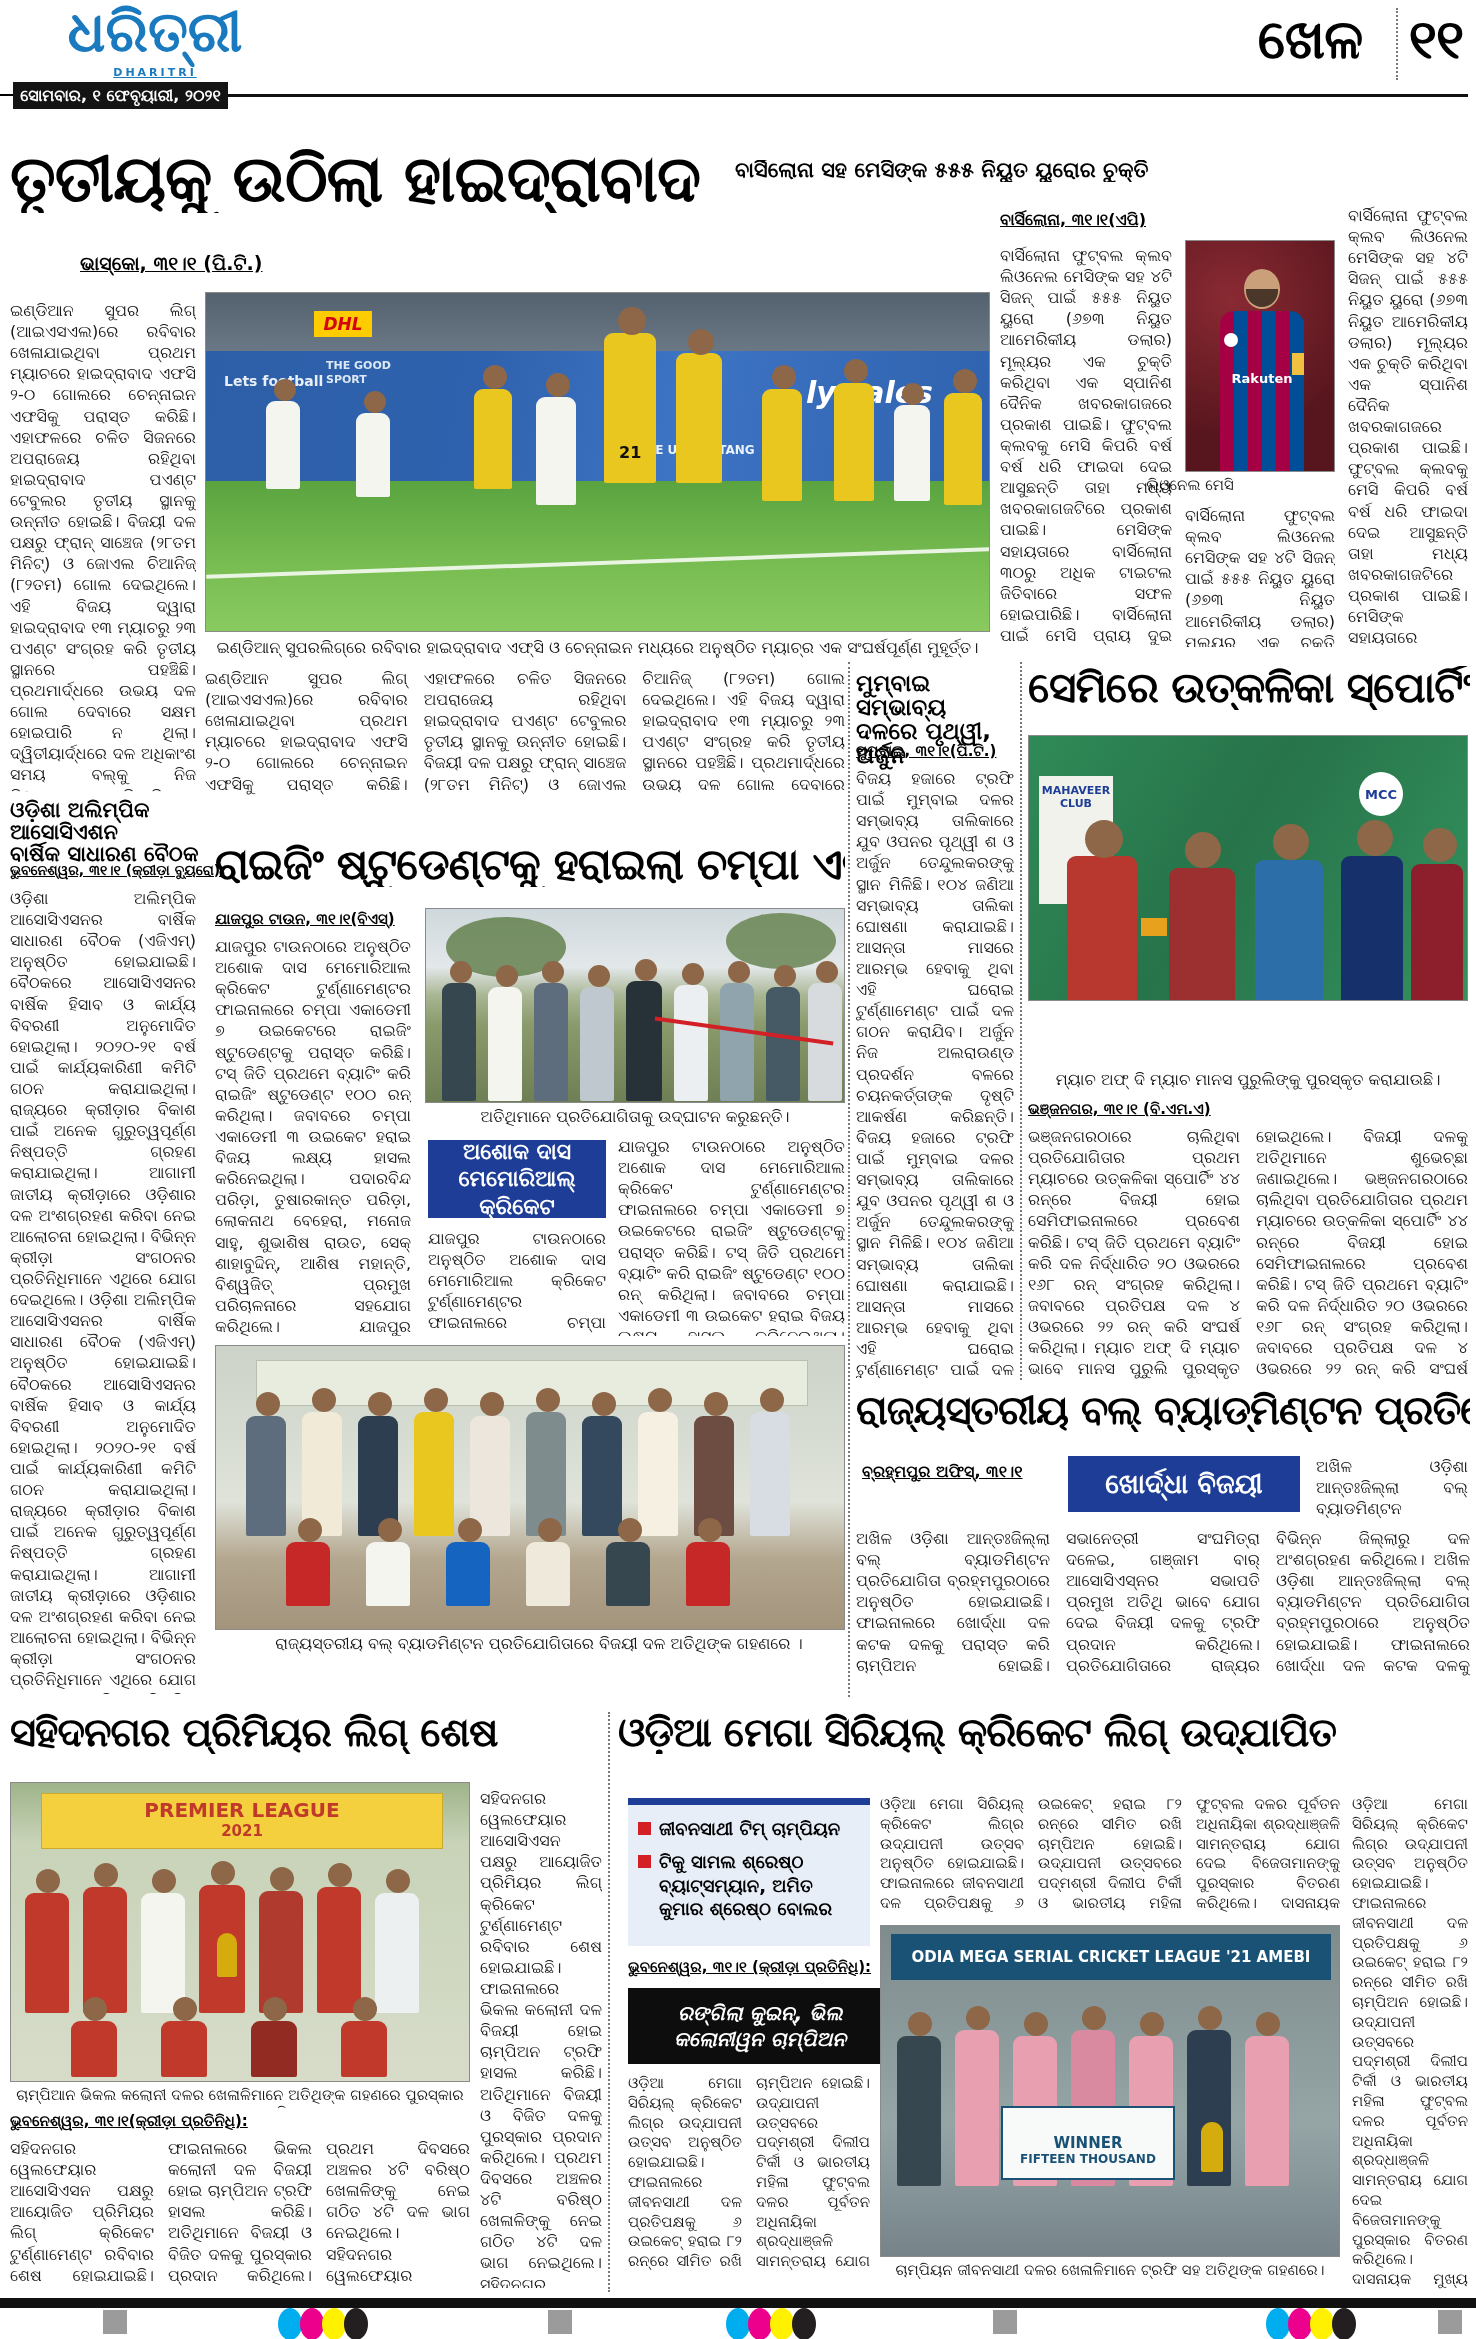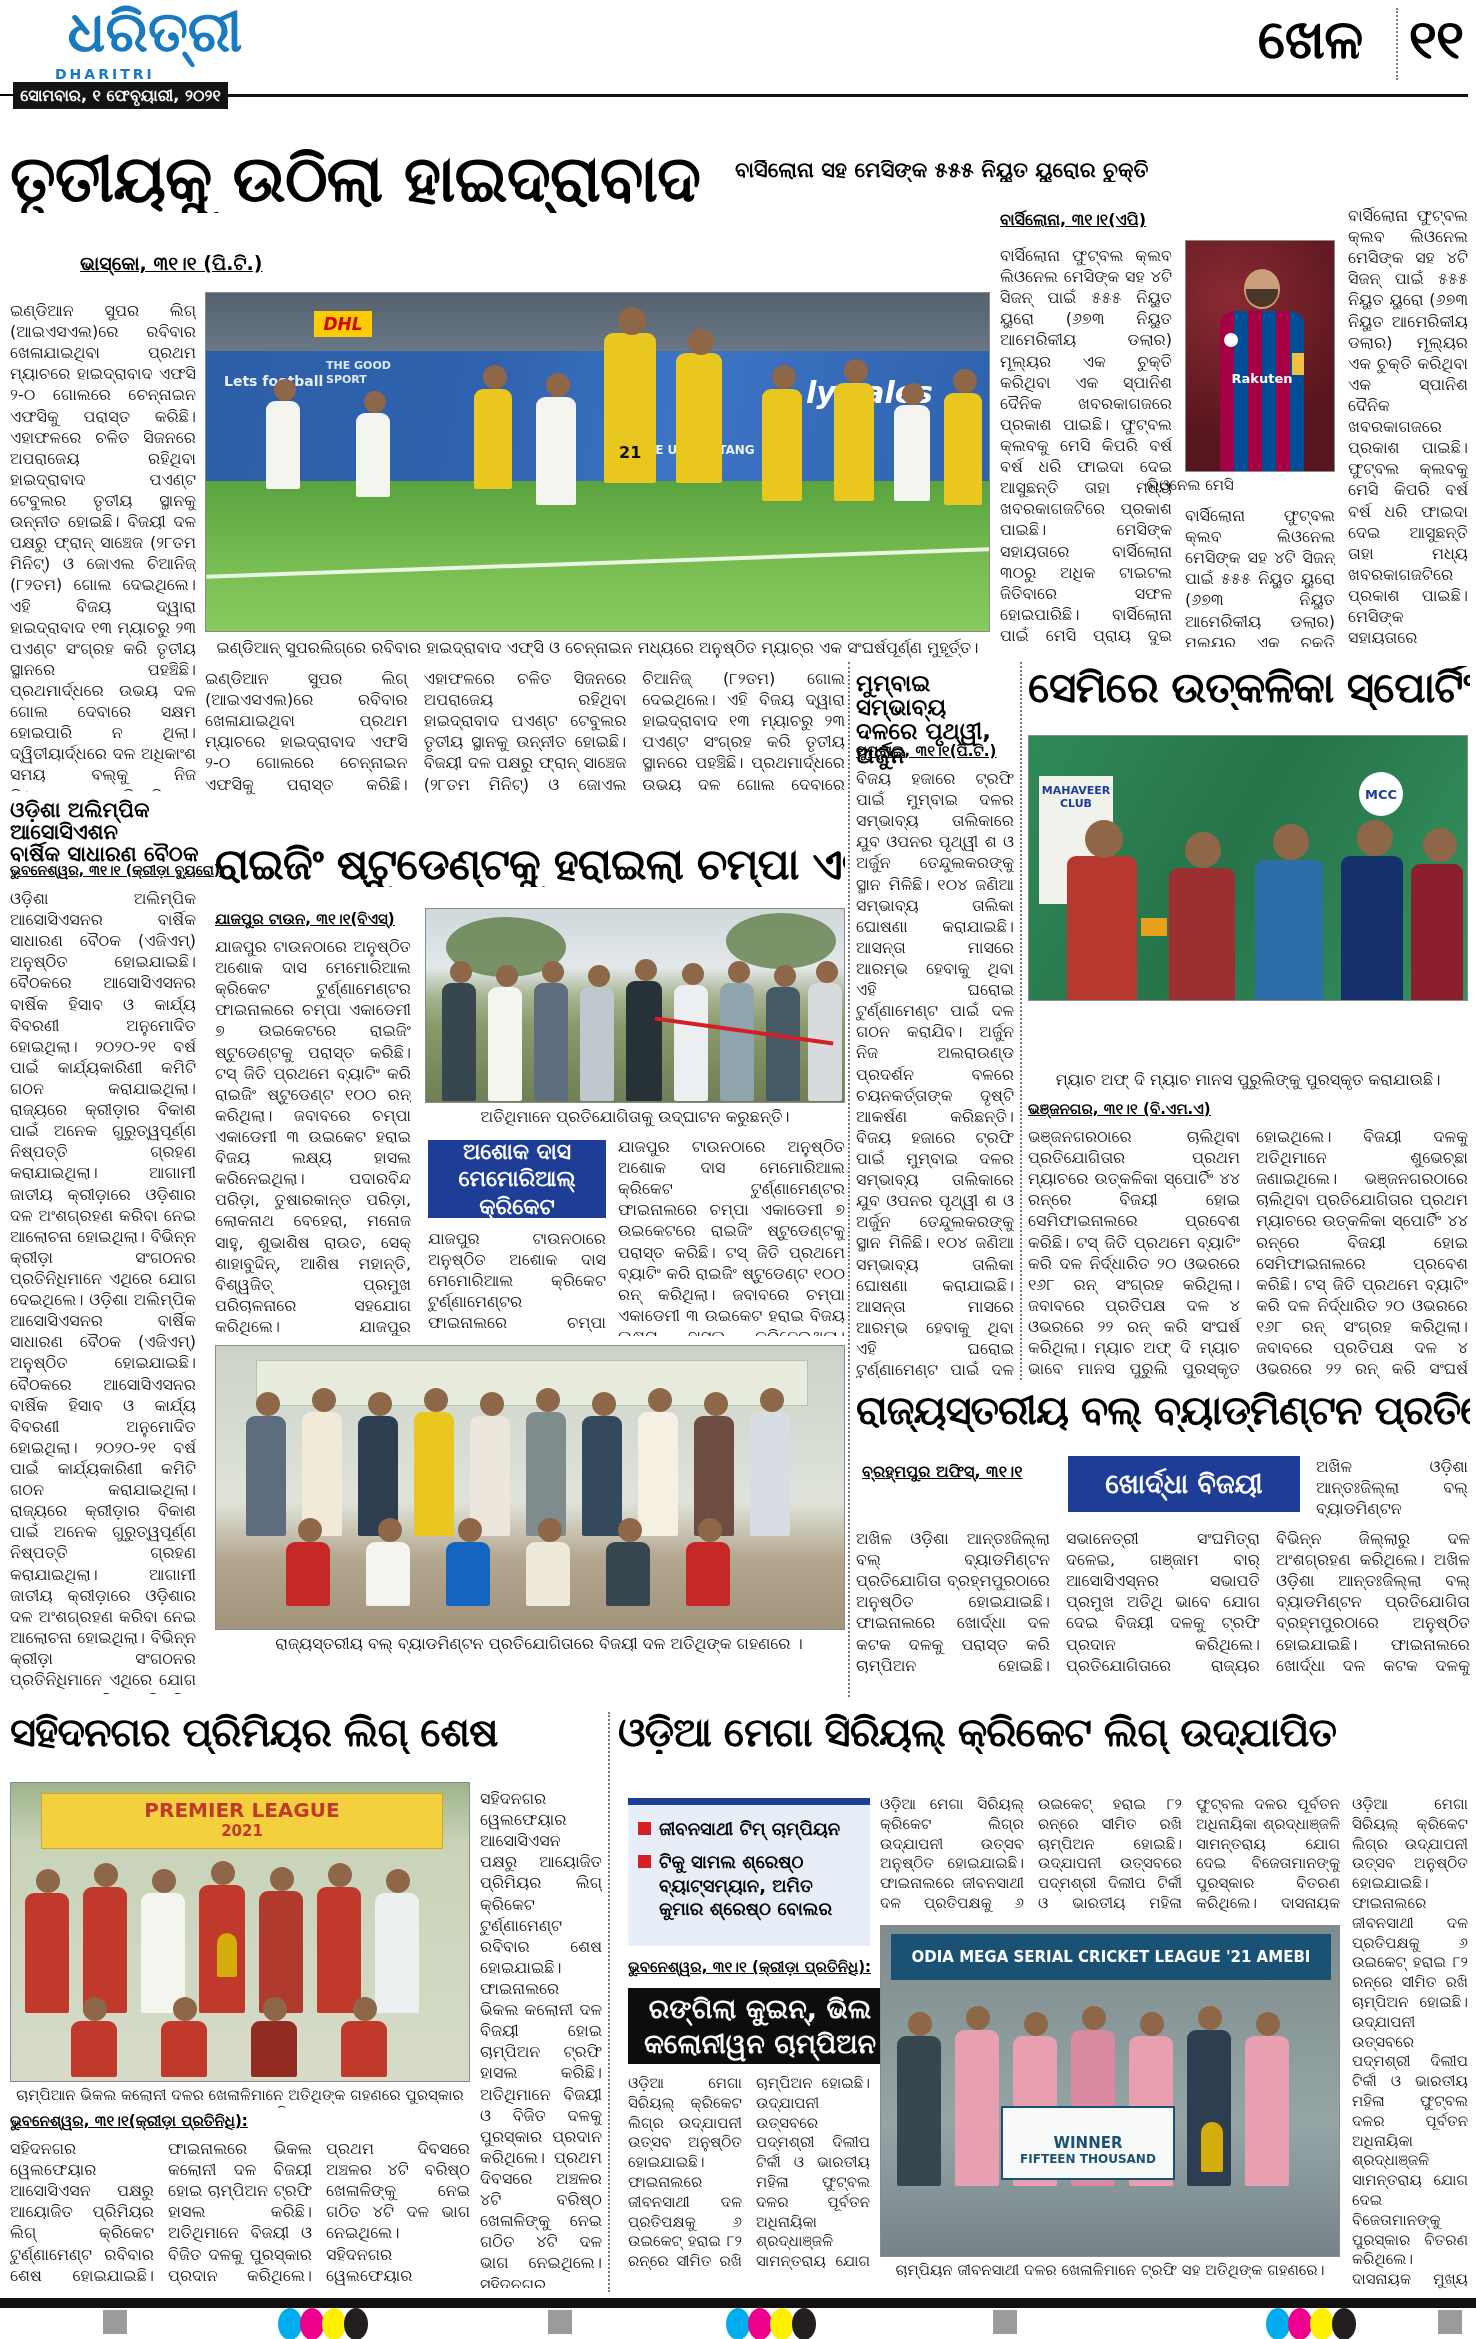--- a/index.html
+++ b/index.html
@@ -26,21 +26,21 @@
   .cmyk i{width:24px;height:32px;border-radius:50%;margin-right:-2px;}
   .c{background:#00adee;} .m{background:#ec008c;} .y{background:#fff100;} .k{background:#231f20;}
   .regsq{position:absolute;width:24px;height:24px;background:#9b9b9b;}
 </style>
 </head>
 <body>
 
 <div class="page">
 
   <div class="abs" style="left:55px;top:4px;width:200px;height:70px;color:#1a7ac0;font-weight:bold;font-size:56px;line-height:1;text-align:center;">ଧରିତ୍ରୀ</div>
-  <div class="abs" style="left:55px;top:66px;width:200px;color:#1a7ac0;font-weight:bold;font-size:14px;letter-spacing:3px;">DHARITRI</div>
+  <div class="abs" style="left:55px;top:66px;width:200px;color:#1a7ac0;font-weight:bold;font-size:11px;letter-spacing:3px;text-align:center;text-decoration:underline;">DHARITRI</div>
   <div class="abs" style="left:0;top:94px;width:14px;height:2px;background:#000;"></div>
   <div class="abs" style="left:13px;top:82px;width:215px;height:27px;background:#141414;color:#fff;font-weight:bold;font-size:16px;display:flex;align-items:center;justify-content:center;">ସୋମବାର, ୧ ଫେବୃୟାରୀ, ୨୦୨୧</div>
   <div class="abs" style="left:228px;top:94px;width:1240px;height:3px;background:#111;"></div>
   <div class="abs hl" style="left:1235px;top:12px;width:150px;font-size:54px;text-align:center;">ଖେଳ</div>
   <div class="vdot" style="left:1396px;top:8px;height:72px;"></div>
   <div class="abs hl" style="left:1404px;top:12px;width:64px;font-size:54px;text-align:center;">୧୧</div>
 
   <div class="abs hl" style="left:10px;top:146px;width:725px;font-size:64px;white-space:nowrap;overflow:hidden;">ତୃତୀୟକୁ ଉଠିଲା ହାଇଦ୍ରାବାଦ</div>
   <div class="abs dl" style="left:80px;top:252px;font-size:19px;">ଭାସ୍କୋ, ୩୧।୧ (ପି.ଟି.)</div>
 
@@ -262,21 +262,21 @@
     <div class="bullet">
         <span class="bsq"></span>
         <span>ଜୀବନସାଥୀ ଟିମ୍ ଚାମ୍ପିୟନ</span>
       </div>
     <div class="bullet">
         <span class="bsq"></span>
         <span>ଟିକୁ ସାମଲ ଶ୍ରେଷ୍ଠ ବ୍ୟାଟ୍ସମ୍ୟାନ, ଅମିତ କୁମାର ଶ୍ରେଷ୍ଠ ବୋଲର</span>
       </div>
   </div>
   <div class="abs dl" style="left:628px;top:1958px;font-size:15px;">ଭୁବନେଶ୍ୱର, ୩୧।୧ (କ୍ରୀଡ଼ା ପ୍ରତିନିଧି):</div>
-  <div class="blackbox" style="left:628px;top:1988px;width:264px;height:76px;font-size:27px;">
+  <div class="blackbox" style="left:628px;top:1988px;width:264px;height:76px;font-size:20px;font-style:italic;">
     <div>
         <div>ରଙ୍ଗିଲା କୁଇନ୍, ଭିଲ</div>
     <div>କଲୋନୀୱନ ଚାମ୍ପିଅନ</div>
       </div>
   </div>
   <div class="txt abs" style="left:628px;top:2074px;width:242px;height:216px;column-count:2;column-gap:14px;font-size:15px;">ଓଡ଼ିଆ ମେଗା ସିରିୟଲ୍ କ୍ରିକେଟ ଲିଗ୍‌ର ଉଦ୍‌ଯାପନୀ ଉତ୍ସବ ଅନୁଷ୍ଠିତ ହୋଇଯାଇଛି। ଫାଇନାଲରେ ଜୀବନସାଥୀ ଦଳ ପ୍ରତିପକ୍ଷକୁ ୬ ଉଇକେଟ୍ ହରାଇ ୮୨ ରନ୍‌ରେ ସୀମିତ ରଖି ଚାମ୍ପିଅନ ହୋଇଛି। ଉଦ୍‌ଯାପନୀ ଉତ୍ସବରେ ପଦ୍ମଶ୍ରୀ ଦିଲୀପ ଟିର୍କୀ ଓ ଭାରତୀୟ ମହିଳା ଫୁଟ୍‌ବଲ ଦଳର ପୂର୍ବତନ ଅଧିନାୟିକା ଶ୍ରଦ୍ଧାଞ୍ଜଳି ସାମନ୍ତରାୟ ଯୋଗ ଦେଇ ବିଜେତାମାନଙ୍କୁ ପୁରସ୍କାର ବିତରଣ କରିଥିଲେ। ଦାସନାୟକ ମୁଖ୍ୟ ଅତିଥି ଭାବେ ଯୋଗ ଦେଇ ପୁରସ୍କାର ବିତରଣ କରିଥିଲେ। ଓଡ଼ିଆ ମେଗା ସିରିୟଲ୍ କ୍ରିକେଟ ଲିଗ୍‌ର ଉଦ୍‌ଯାପନୀ ଉତ୍ସବ ଅନୁଷ୍ଠିତ ହୋଇଯାଇଛି। ଫାଇନାଲରେ ଜୀବନସାଥୀ ଦଳ ପ୍ରତିପକ୍ଷକୁ ୬ ଉଇକେଟ୍ ହରାଇ ୮୨ ରନ୍‌ରେ ସୀମିତ ରଖି ଚାମ୍ପିଅନ ହୋଇଛି। ଉଦ୍‌ଯାପନୀ ଉତ୍ସବରେ ପଦ୍ମଶ୍ରୀ ଦିଲୀପ ଟିର୍କୀ ଓ ଭାରତୀୟ ମହିଳା ଫୁଟ୍‌ବଲ ଦଳର ପୂର୍ବତନ ଅଧିନାୟିକା ଶ୍ରଦ୍ଧାଞ୍ଜଳି ସାମନ୍ତରାୟ ଯୋଗ ଦେଇ ବିଜେତାମାନଙ୍କୁ ପୁରସ୍କାର ବିତରଣ କରିଥିଲେ। ଦାସନାୟକ ମୁଖ୍ୟ ଅତିଥି ଭାବେ ଯୋଗ ଦେଇ ପୁରସ୍କାର ବିତରଣ କରିଥିଲେ।</div>
   <div class="txt abs" style="left:880px;top:1795px;width:460px;height:122px;column-count:3;column-gap:14px;font-size:15px;">ଓଡ଼ିଆ ମେଗା ସିରିୟଲ୍ କ୍ରିକେଟ ଲିଗ୍‌ର ଉଦ୍‌ଯାପନୀ ଉତ୍ସବ ଅନୁଷ୍ଠିତ ହୋଇଯାଇଛି। ଫାଇନାଲରେ ଜୀବନସାଥୀ ଦଳ ପ୍ରତିପକ୍ଷକୁ ୬ ଉଇକେଟ୍ ହରାଇ ୮୨ ରନ୍‌ରେ ସୀମିତ ରଖି ଚାମ୍ପିଅନ ହୋଇଛି। ଉଦ୍‌ଯାପନୀ ଉତ୍ସବରେ ପଦ୍ମଶ୍ରୀ ଦିଲୀପ ଟିର୍କୀ ଓ ଭାରତୀୟ ମହିଳା ଫୁଟ୍‌ବଲ ଦଳର ପୂର୍ବତନ ଅଧିନାୟିକା ଶ୍ରଦ୍ଧାଞ୍ଜଳି ସାମନ୍ତରାୟ ଯୋଗ ଦେଇ ବିଜେତାମାନଙ୍କୁ ପୁରସ୍କାର ବିତରଣ କରିଥିଲେ। ଦାସନାୟକ ମୁଖ୍ୟ ଅତିଥି ଭାବେ ଯୋଗ ଦେଇ ପୁରସ୍କାର ବିତରଣ କରିଥିଲେ। ଓଡ଼ିଆ ମେଗା ସିରିୟଲ୍ କ୍ରିକେଟ ଲିଗ୍‌ର ଉଦ୍‌ଯାପନୀ ଉତ୍ସବ ଅନୁଷ୍ଠିତ ହୋଇଯାଇଛି। ଫାଇନାଲରେ ଜୀବନସାଥୀ ଦଳ ପ୍ରତିପକ୍ଷକୁ ୬ ଉଇକେଟ୍ ହରାଇ ୮୨ ରନ୍‌ରେ ସୀମିତ ରଖି ଚାମ୍ପିଅନ ହୋଇଛି। ଉଦ୍‌ଯାପନୀ ଉତ୍ସବରେ ପଦ୍ମଶ୍ରୀ ଦିଲୀପ ଟିର୍କୀ ଓ ଭାରତୀୟ ମହିଳା ଫୁଟ୍‌ବଲ ଦଳର ପୂର୍ବତନ ଅଧିନାୟିକା ଶ୍ରଦ୍ଧାଞ୍ଜଳି ସାମନ୍ତରାୟ ଯୋଗ ଦେଇ ବିଜେତାମାନଙ୍କୁ ପୁରସ୍କାର ବିତରଣ କରିଥିଲେ। ଦାସନାୟକ ମୁଖ୍ୟ ଅତିଥି ଭାବେ ଯୋଗ ଦେଇ ପୁରସ୍କାର ବିତରଣ କରିଥିଲେ।</div>
   <div class="txt abs" style="left:1352px;top:1795px;width:116px;height:495px;font-size:15px;">ଓଡ଼ିଆ ମେଗା ସିରିୟଲ୍ କ୍ରିକେଟ ଲିଗ୍‌ର ଉଦ୍‌ଯାପନୀ ଉତ୍ସବ ଅନୁଷ୍ଠିତ ହୋଇଯାଇଛି। ଫାଇନାଲରେ ଜୀବନସାଥୀ ଦଳ ପ୍ରତିପକ୍ଷକୁ ୬ ଉଇକେଟ୍ ହରାଇ ୮୨ ରନ୍‌ରେ ସୀମିତ ରଖି ଚାମ୍ପିଅନ ହୋଇଛି। ଉଦ୍‌ଯାପନୀ ଉତ୍ସବରେ ପଦ୍ମଶ୍ରୀ ଦିଲୀପ ଟିର୍କୀ ଓ ଭାରତୀୟ ମହିଳା ଫୁଟ୍‌ବଲ ଦଳର ପୂର୍ବତନ ଅଧିନାୟିକା ଶ୍ରଦ୍ଧାଞ୍ଜଳି ସାମନ୍ତରାୟ ଯୋଗ ଦେଇ ବିଜେତାମାନଙ୍କୁ ପୁରସ୍କାର ବିତରଣ କରିଥିଲେ। ଦାସନାୟକ ମୁଖ୍ୟ ଅତିଥି ଭାବେ ଯୋଗ ଦେଇ ପୁରସ୍କାର ବିତରଣ କରିଥିଲେ। ଓଡ଼ିଆ ମେଗା ସିରିୟଲ୍ କ୍ରିକେଟ ଲିଗ୍‌ର ଉଦ୍‌ଯାପନୀ ଉତ୍ସବ ଅନୁଷ୍ଠିତ ହୋଇଯାଇଛି। ଫାଇନାଲରେ ଜୀବନସାଥୀ ଦଳ ପ୍ରତିପକ୍ଷକୁ ୬ ଉଇକେଟ୍ ହରାଇ ୮୨ ରନ୍‌ରେ ସୀମିତ ରଖି ଚାମ୍ପିଅନ ହୋଇଛି। ଉଦ୍‌ଯାପନୀ ଉତ୍ସବରେ ପଦ୍ମଶ୍ରୀ ଦିଲୀପ ଟିର୍କୀ ଓ ଭାରତୀୟ ମହିଳା ଫୁଟ୍‌ବଲ ଦଳର ପୂର୍ବତନ ଅଧିନାୟିକା ଶ୍ରଦ୍ଧାଞ୍ଜଳି ସାମନ୍ତରାୟ ଯୋଗ ଦେଇ ବିଜେତାମାନଙ୍କୁ ପୁରସ୍କାର ବିତରଣ କରିଥିଲେ। ଦାସନାୟକ ମୁଖ୍ୟ ଅତିଥି ଭାବେ ଯୋଗ ଦେଇ ପୁରସ୍କାର ବିତରଣ କରିଥିଲେ। ଓଡ଼ିଆ ମେଗା ସିରିୟଲ୍ କ୍ରିକେଟ ଲିଗ୍‌ର ଉଦ୍‌ଯାପନୀ ଉତ୍ସବ ଅନୁଷ୍ଠିତ ହୋଇଯାଇଛି। ଫାଇନାଲରେ ଜୀବନସାଥୀ ଦଳ ପ୍ରତିପକ୍ଷକୁ ୬ ଉଇକେଟ୍ ହରାଇ ୮୨ ରନ୍‌ରେ ସୀମିତ ରଖି ଚାମ୍ପିଅନ ହୋଇଛି। ଉଦ୍‌ଯାପନୀ ଉତ୍ସବରେ ପଦ୍ମଶ୍ରୀ ଦିଲୀପ ଟିର୍କୀ ଓ ଭାରତୀୟ ମହିଳା ଫୁଟ୍‌ବଲ ଦଳର ପୂର୍ବତନ ଅଧିନାୟିକା ଶ୍ରଦ୍ଧାଞ୍ଜଳି ସାମନ୍ତରାୟ ଯୋଗ ଦେଇ ବିଜେତାମାନଙ୍କୁ ପୁରସ୍କାର ବିତରଣ କରିଥିଲେ। ଦାସନାୟକ ମୁଖ୍ୟ ଅତିଥି ଭାବେ ଯୋଗ ଦେଇ ପୁରସ୍କାର ବିତରଣ କରିଥିଲେ।</div>
 
   <div class="photo" style="left:880px;top:1925px;width:460px;height:332px;background:linear-gradient(180deg,#7f8c8d 0%,#95a5a6 60%,#76848a 100%);">

